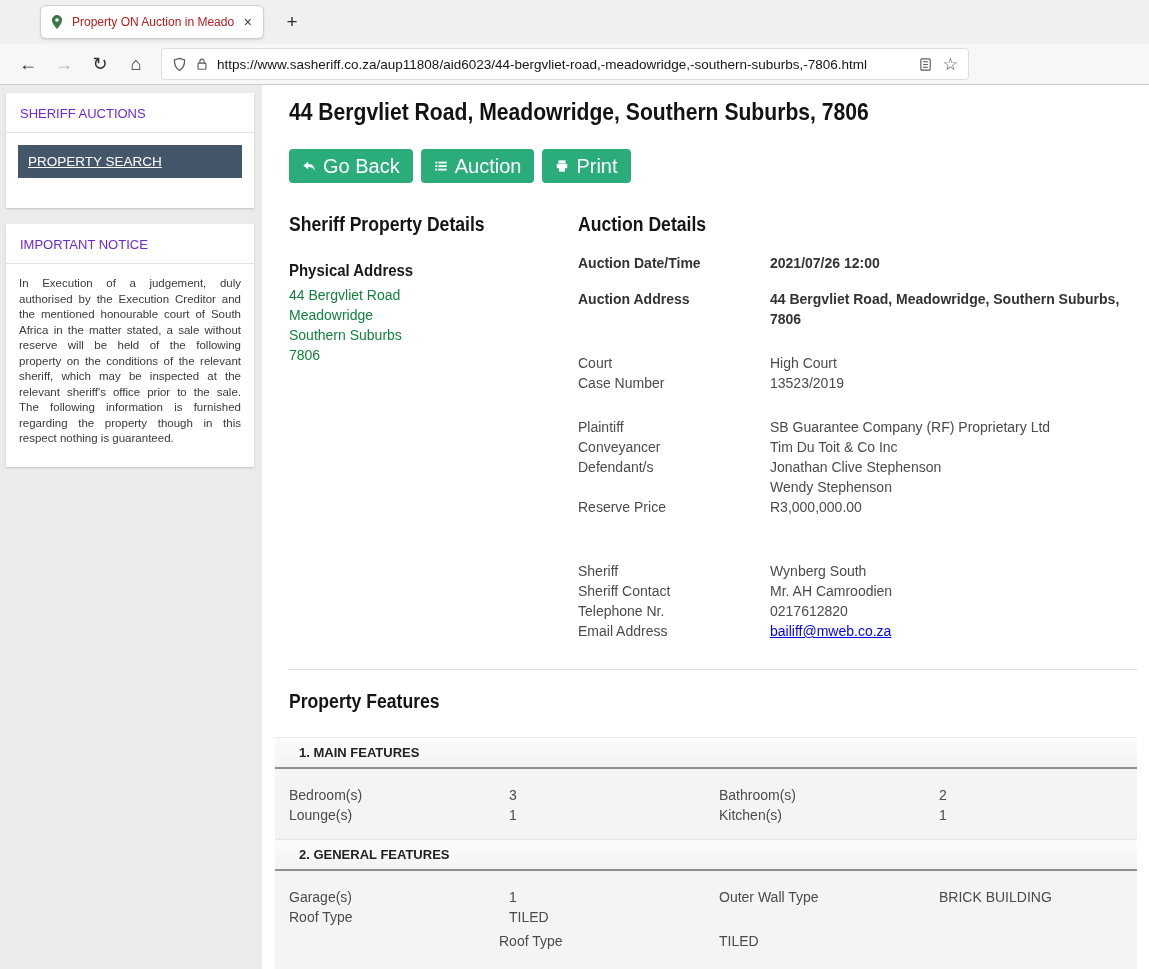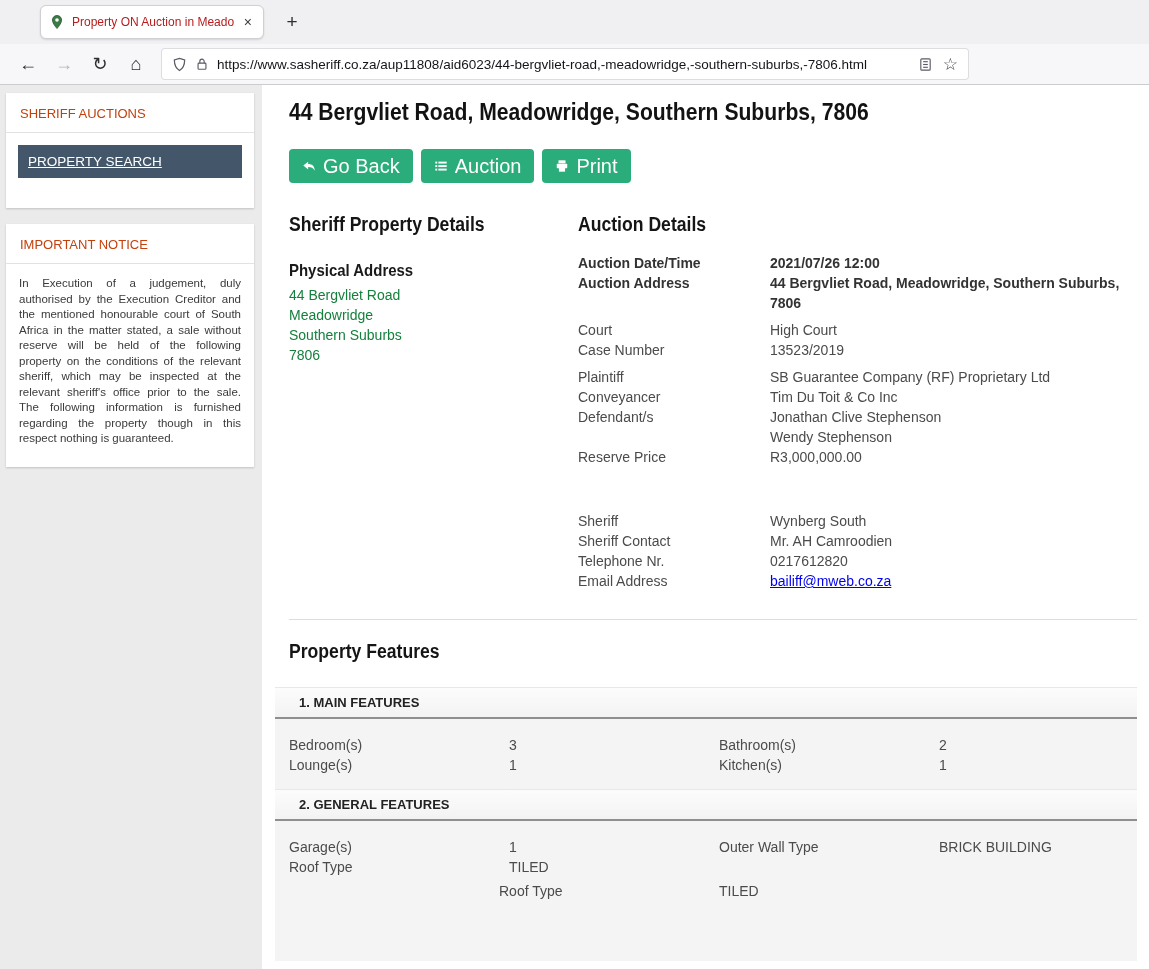--- a/index.html
+++ b/index.html
@@ -25,21 +25,21 @@
   .urlbar { width:806px; height:30px; background:#fff; border-radius:3px; display:flex;
             align-items:center; margin-left:8px; padding:0 10px; box-shadow:0 0 0 1px rgba(0,0,0,.10); }
   .urlicon { display:flex; align-items:center; margin-right:8px; }
   .urltext { flex:1; font-size:13.5px; color:#15141a; white-space:nowrap; overflow:hidden; }
   .staricon { font-size:17px; color:#45454a; margin-left:10px; line-height:1; }
 
   
   .page { display:flex; height:884px; background:#fff; }
   .sidebar { width:262px; flex:0 0 262px; background:#ebebeb; padding:8px 8px 0 6px; }
   .panel { background:#fff; box-shadow:0 1px 2px rgba(0,0,0,.18); margin-bottom:16px; }
-  .panel-hd { padding:13px 14px 11px; font-size:13px; color:#c2410c; border-bottom:1px solid #e2e2e2; }
+  .panel-hd { padding:13px 14px 11px; font-size:13px; color:#6d28d9; border-bottom:1px solid #e2e2e2; }
   .panel-bd { padding:12px 12px 30px; }
   .search-btn { display:block; width:100%; background:#44576A; color:#fff; border:none;
                 text-align:left; font-size:13.5px; padding:9px 10px; font-family:inherit;text-decoration:underline; }
   .notice { padding:12px 13px 20px; font-size:11.5px; line-height:15.5px; color:#3a3a3a; text-align:justify; }
 
   .content { flex:1; padding:0 12px 0 27px; overflow:hidden; }
   .page-title { margin:12px 0 0; font-size:24px; line-height:30px; font-weight:bold; color:#121212;
                 transform:scaleX(.88); transform-origin:0 50%; white-space:nowrap; }
   .actions { display:flex; gap:8px; margin-top:22px; }
   .btn { display:flex; align-items:center; gap:7px; background:#2AAC7B; color:#fff; border:none;
@@ -47,27 +47,27 @@
 
   .cols { display:flex; margin-top:14px; }
   .col-l { width:289px; flex:0 0 289px; }
   .col-r { flex:1; }
   .h2 { font-size:20px; line-height:26px; font-weight:bold; color:#151515; margin:14px 0 0;
         transform:scaleX(.88); transform-origin:0 50%; white-space:nowrap; }
   .h3 { font-size:17px; font-weight:bold; color:#1a1a1a; margin:24px 0 0;
         transform:scaleX(.88); transform-origin:0 50%; white-space:nowrap; }
   .addr { margin-top:4px; font-size:14px; line-height:20px; color:#15803d; }
 
-  .kv-group { margin-top:7px; }
+  .kv-group { margin-top:24px; }
   .kv-group.first { margin-top:16px; }
   .kv-group.big-gap { margin-top:44px; }
   .kv { display:flex; font-size:14px; line-height:20px; color:#4b4b4b; }
   .kv .k { width:192px; flex:0 0 192px; }
   .kv .v { flex:1; }
-  .kv.bold { font-weight:bold; color:#333; }
+  .kv.bold { font-weight:bold; color:#333;margin-top:16px; }
   .kv a { color:#0000EE; text-decoration:underline; }
 
   .divider { border:none; border-top:1px solid #dddddd; margin:28px 0 0 0; }
   .features-heading { font-size:20px; font-weight:bold; color:#151515; margin:20px 0 0;
                       transform:scaleX(.88); transform-origin:0 50%; white-space:nowrap; }
   .features { margin-left:-14px; margin-top:24px; }
   .sec-hd { height:32px; line-height:30px; padding-left:24px; font-size:13px; font-weight:bold;
             color:#222; background:linear-gradient(#fcfcfc,#f3f3f3);
             border-top:1px solid #e8e8e8; border-bottom:2px solid #8f8f8f; }
   .sec-bd { background:#f4f4f4; padding:16px 0 14px; }

